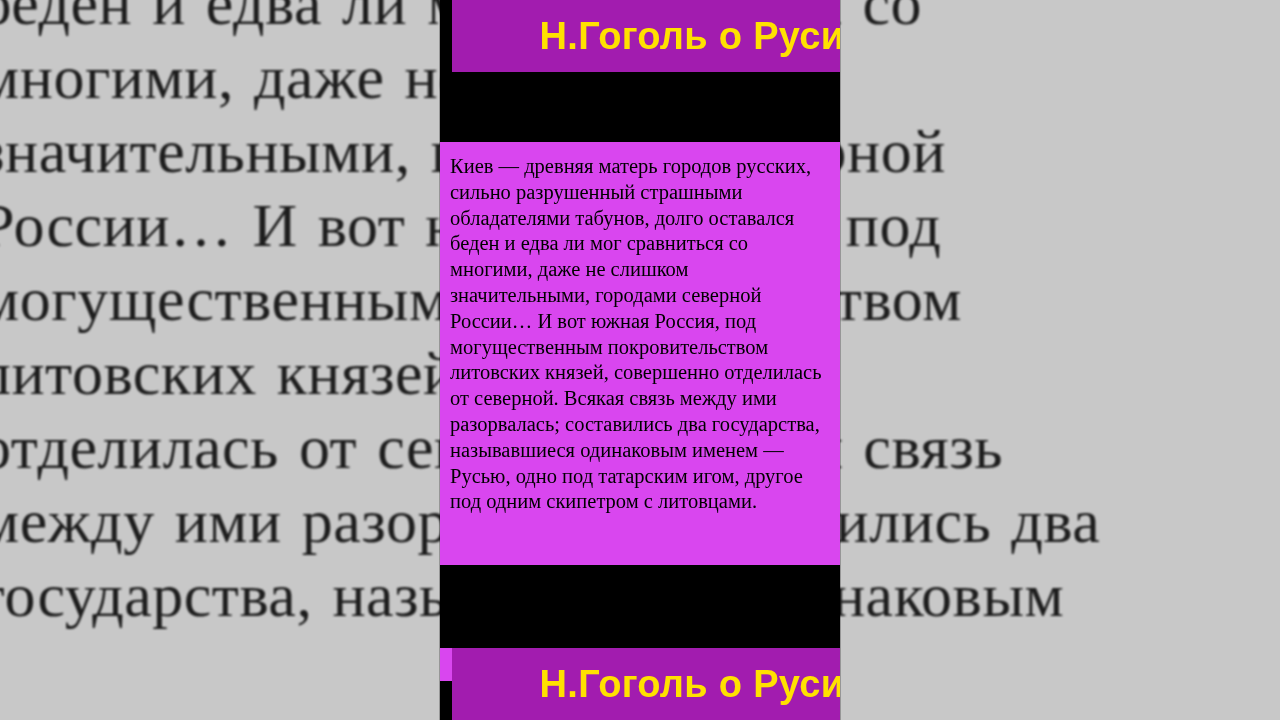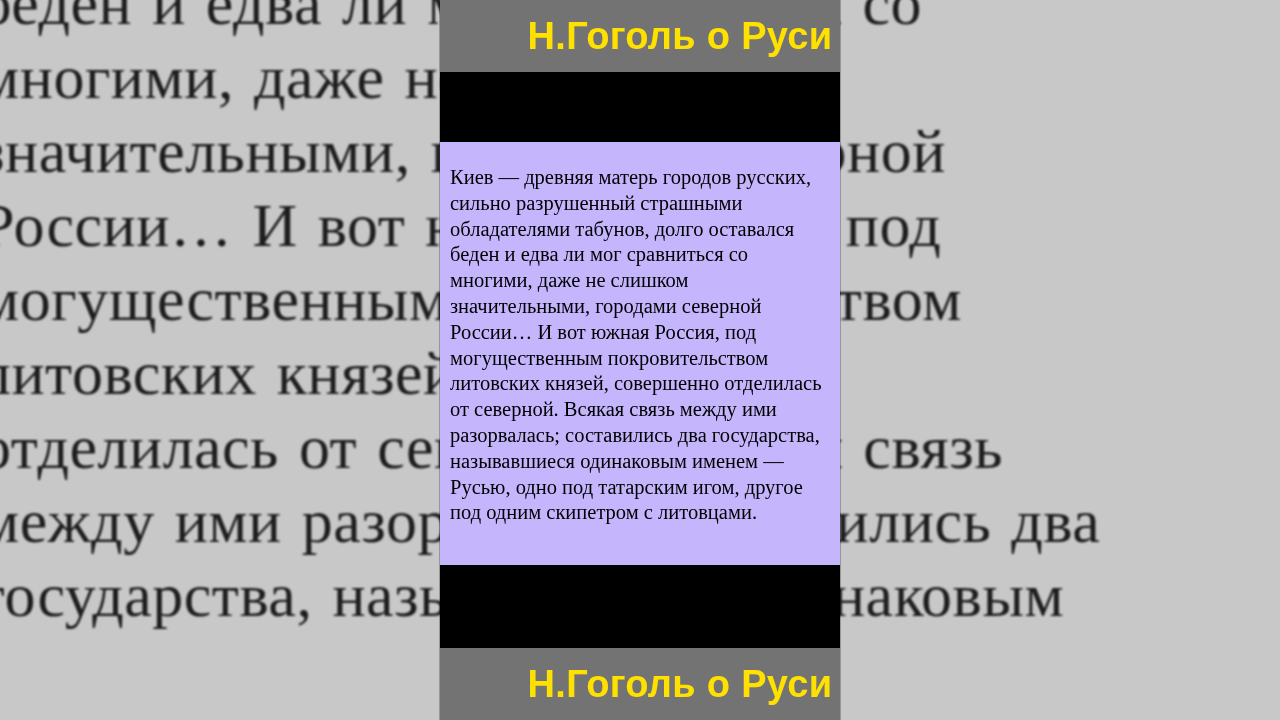--- a/index.html
+++ b/index.html
@@ -46,23 +46,23 @@
     position: absolute;
     left: 440px;
     top: 0;
     width: 400px;
     height: 720px;
     background: #000;
     overflow: hidden;
   }
   .title-band {
     position: absolute;
-    left: 0;
+    left: 12px;
     width: 480px;
-    background: #737373;
+    background: #a21caf;
     color: #ffe100;
     font-family: "Liberation Sans", sans-serif;
     font-weight: bold;
     display: flex;
     align-items: center;
     justify-content: center;
     letter-spacing: 0.3px;
   }
   .title-top {
     top: 0;
@@ -89,23 +89,23 @@
     width: 400px;
     height: 83px;
     background: #000;
   }
   .quote-card {
     position: absolute;
     left: 0;
     top: 142px;
     width: 400px;
     height: 539px;
-    background: #c4b5fd;
+    background: #d946ef;
     box-sizing: border-box;
-    padding: 23px 10px 10px 10px;
+    padding: 12px 10px 10px 10px;
   }
   .quote-text {
     font-family: "Liberation Serif", serif;
     font-size: 20.5px;
     line-height: 25.8px;
     color: #000;
     white-space: pre-wrap;
     text-align: left;
   }
   .edge-left, .edge-right {

